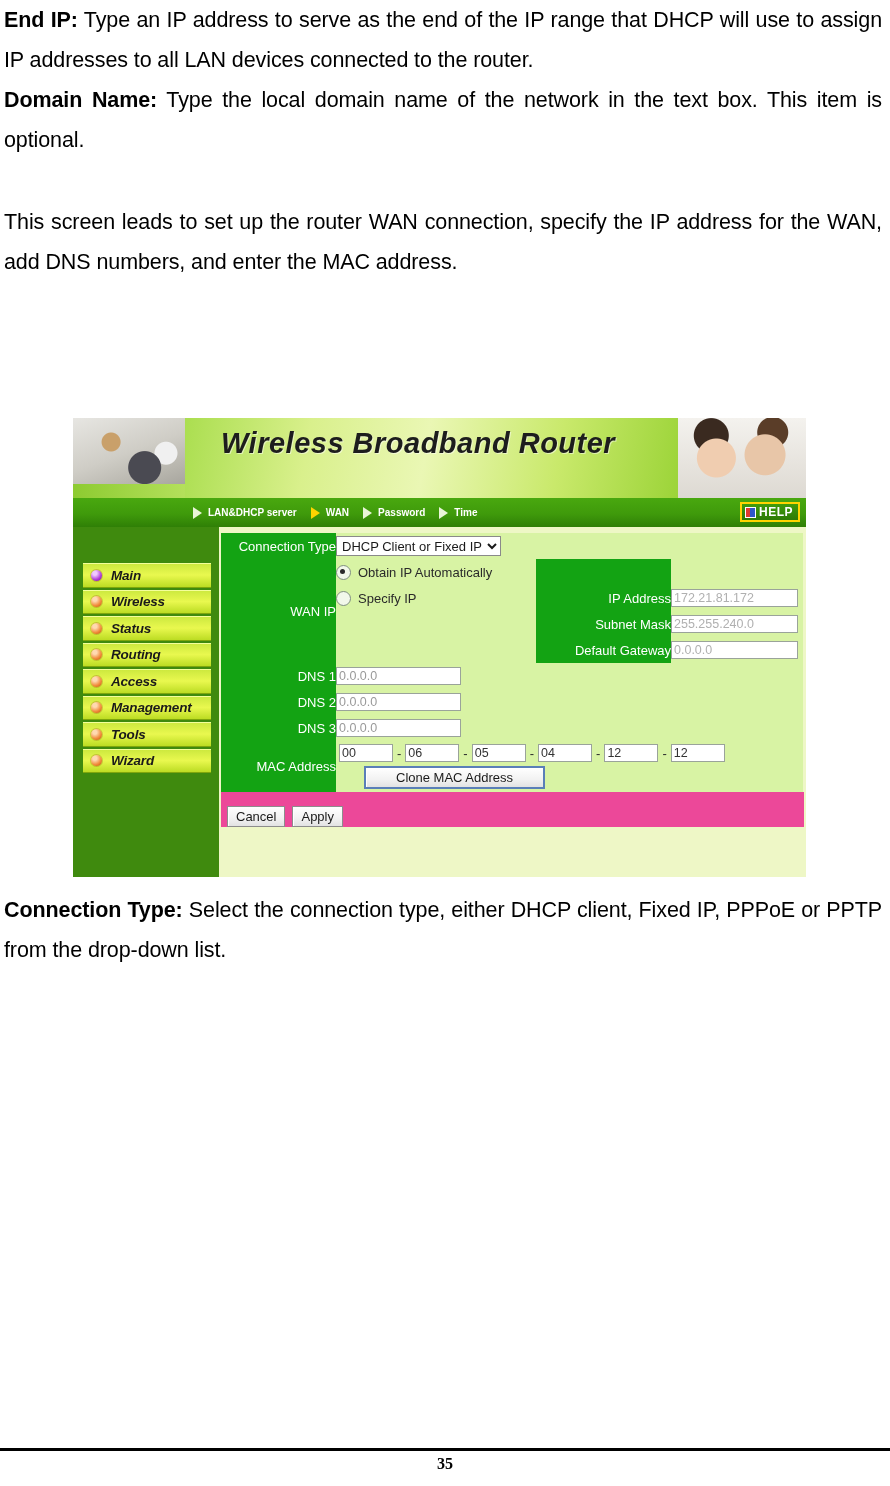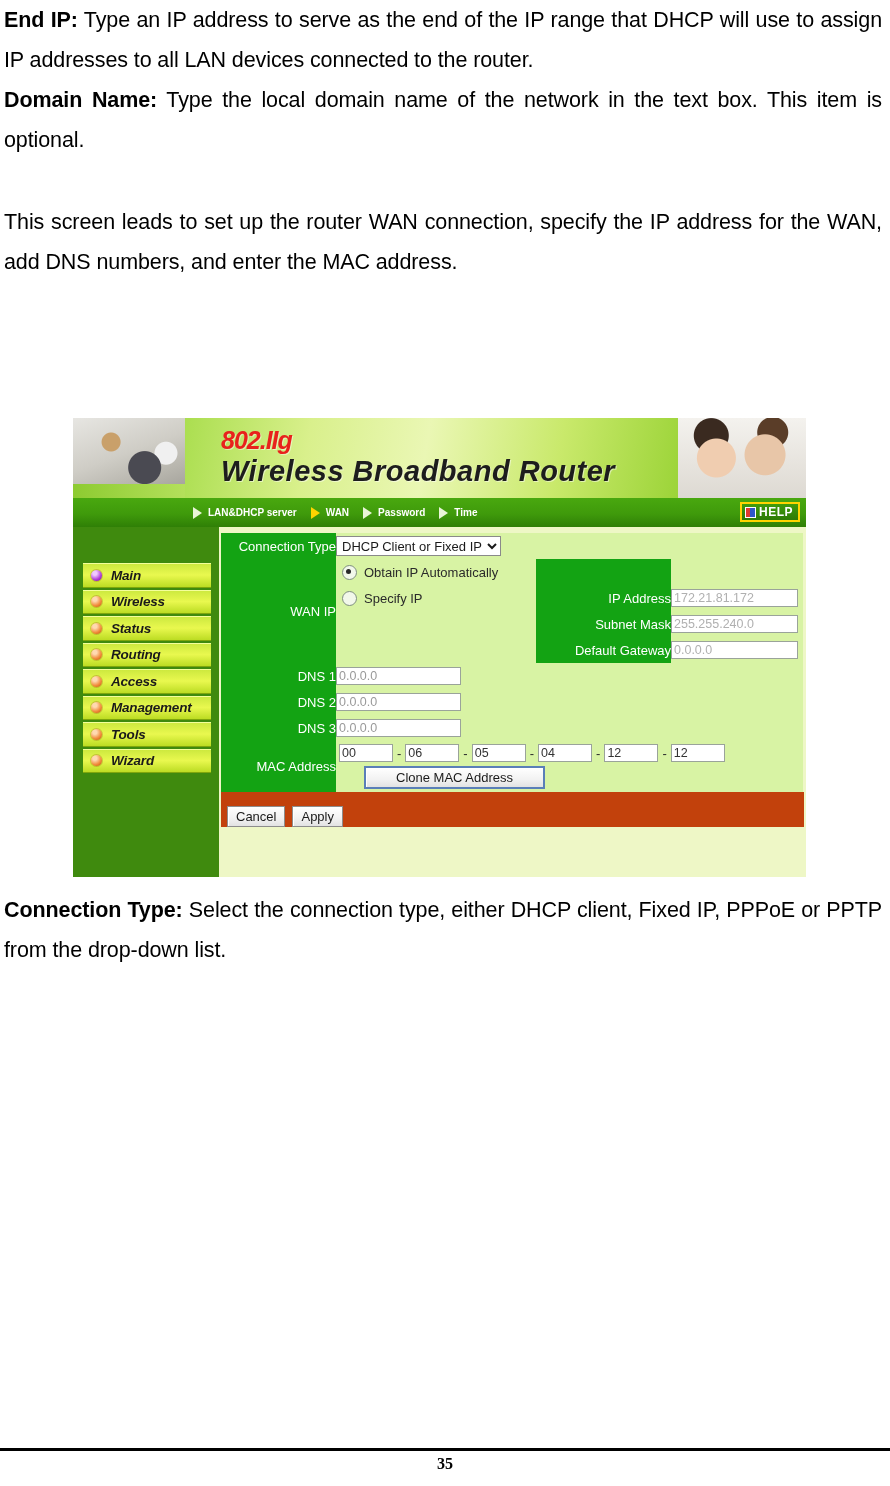--- a/index.html
+++ b/index.html
@@ -260,21 +260,21 @@
     font-family: "Liberation Sans", sans-serif;
     font-size: 13px;
     height: 20px;
     border: 1px solid #8a8a8a;
     background: #ffffff;
     color: #1a1a1a;
     padding: 0 1px;
     box-sizing: border-box;
   }
 
-  .radio-row { display: flex; align-items: center; padding-left: 6px; }
+  .radio-row { display: flex; align-items: center; }
   .radio {
     width: 13px; height: 13px; border-radius: 50%;
     border: 1px solid #7f8f7f;
     background: #f2f8ea;
     margin-right: 7px;
     position: relative;
     flex: 0 0 13px;
   }
   .radio.on::after {
     content:"";
@@ -299,21 +299,21 @@
   }
   button.btn.clone {
     border: 2px solid #5a7fb8;
     padding: 2px 30px;
     margin: 2px 0 3px 28px;
   }
   .footer-buttons {
     display: flex;
     gap: 7px;
     padding: 14px 0 0 6px;
-    background: #c2410c;
+    background: #ec4899;
   }
 
   
   .page-rule {
     position: absolute;
     left: 0px;
     top: 1448px;
     width: 890px;
     height: 3px;
     background: #000000;
@@ -346,21 +346,20 @@
 
   <p class="para para-intro">This screen leads to set up the router WAN connection, specify the IP address for the WAN, add DNS numbers, and enter the MAC address.</p>
 </div>
 
 <div class="figure">
 
   <div class="banner">
     <div class="banner-photo-left"></div>
     <div class="banner-photo-right"></div>
     <div class="banner-titles">
-      <div class="brand-802">802.IIg</div>
       <div class="brand-name">Wireless  Broadband  Router</div>
     </div>
   </div>
 
   <div class="navbar">
     <div class="nav-item">
       <span class="nav-arrow"></span>
       <span>LAN&amp;DHCP server</span>
     </div>
     <div class="nav-item active">

